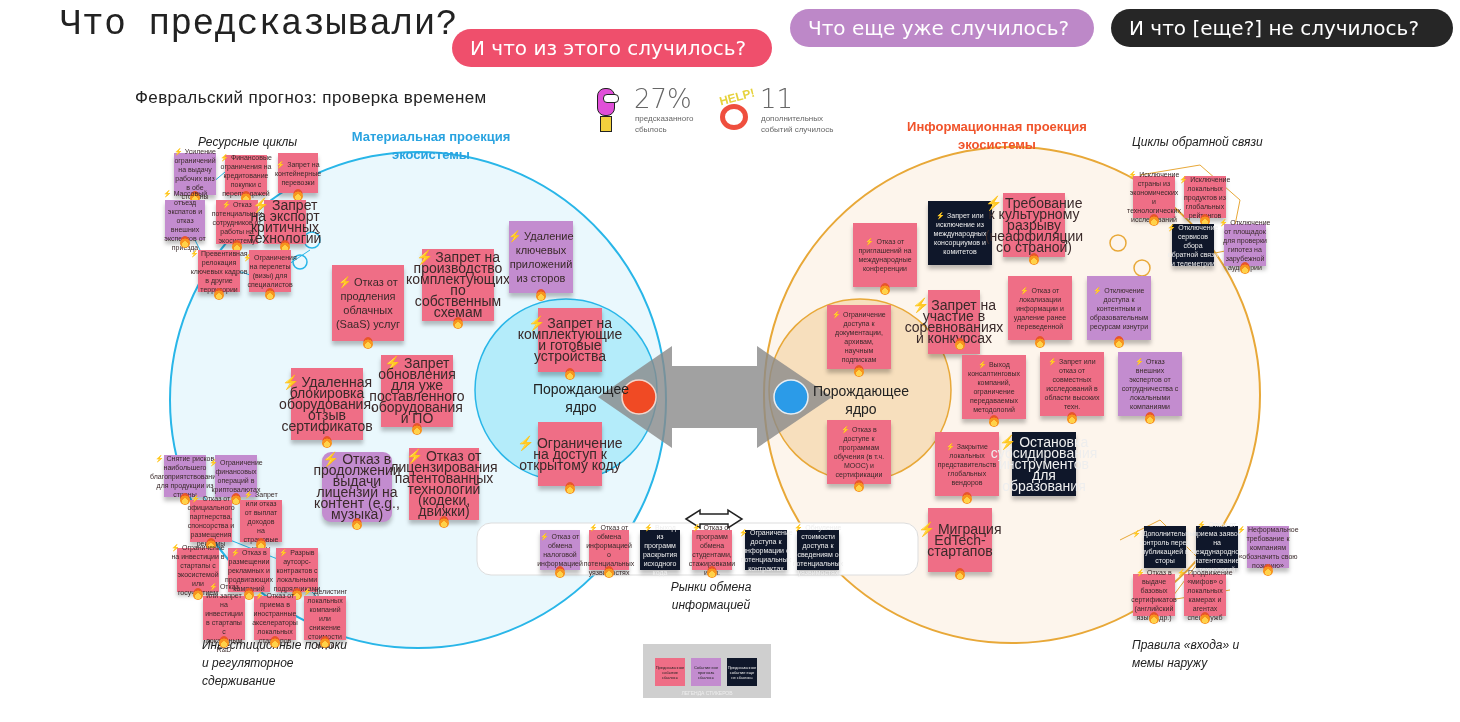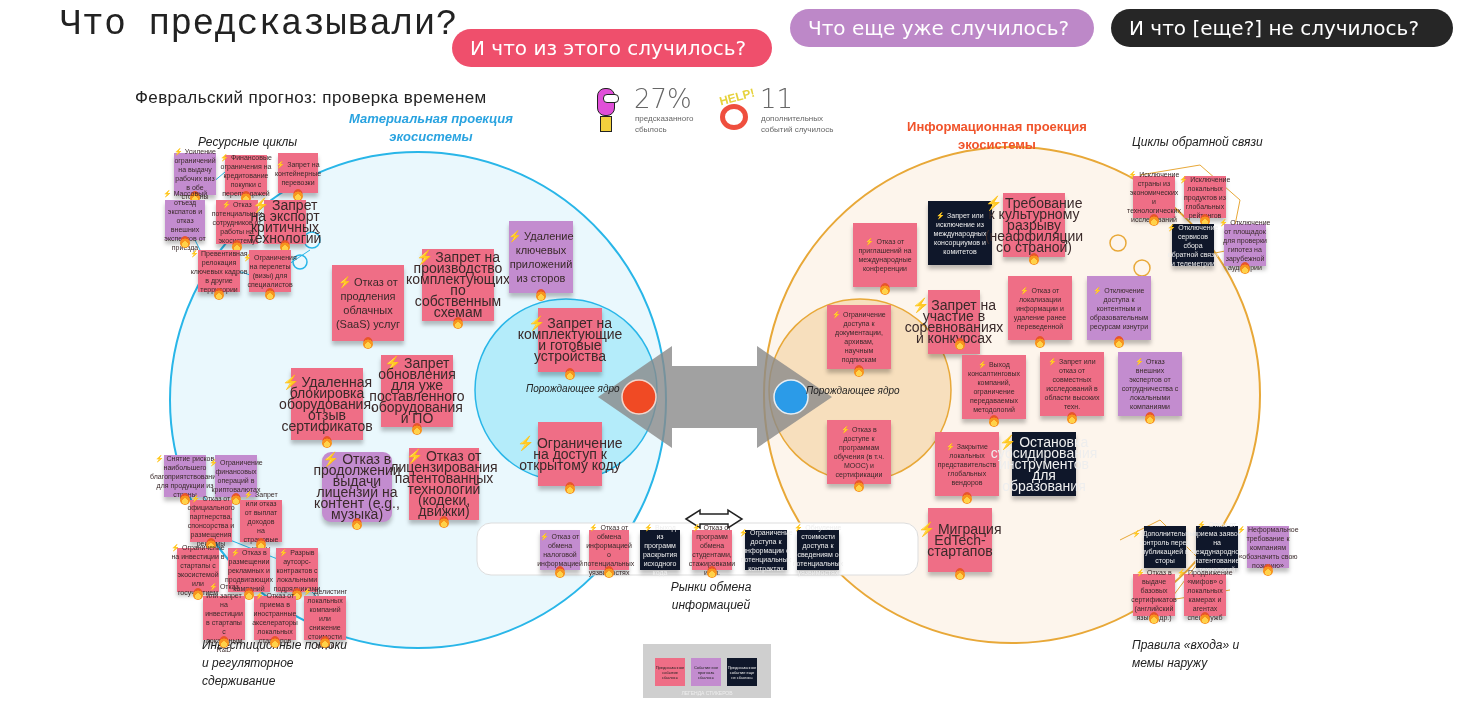--- a/index.html
+++ b/index.html
@@ -8,21 +8,21 @@
   .pill{position:absolute;top:9px;height:38px;border-radius:19px;font-size:20px;line-height:38px;box-sizing:border-box;padding-left:18px;font-family:"DejaVu Sans",sans-serif;cursor:pointer;}
   .pill-red{left:452px;width:320px;background:#ef4f6c;color:#fff;margin-top:20px;}
   .pill-purple{left:790px;width:304px;background:#bd88c8;color:#fff;}
   .pill-black{left:1111px;width:342px;background:#262626;color:#fff;}
   .board{position:absolute;left:0;top:0;width:1460px;height:722px;}
   .subtitle{position:absolute;left:135px;top:88px;font-size:17px;font-weight:normal;letter-spacing:0.4px;}
   .stat-num{position:absolute;font-size:26px;color:#666;font-family:"DejaVu Sans",sans-serif;font-weight:300;}
   .stat-lbl{position:absolute;font-size:8px;color:#666;line-height:11px;width:80px;}
   .proj-title{position:absolute;font-size:13px;font-weight:bold;text-align:center;line-height:18px;width:200px;}
   .section-label{position:absolute;font-size:12px;font-style:italic;color:#222;line-height:18px;}
-  .core-label{position:absolute;font-size:10px;font-style:italic;width:110px;line-height:18px;}
+  .core-label{position:absolute;font-size:14px;text-align:center;width:110px;line-height:18px;}
   .sticky{position:absolute;box-sizing:border-box;display:flex;align-items:center;justify-content:center;text-align:center;padding:3px;font-size:7px;line-height:9px;color:#3a2a2a;box-shadow:0 4px 4px rgba(0,0,0,0.25);cursor:pointer;}
   .sticky.big{font-size:11px;line-height:14px;}
   .sticky.mid{font-size:14px;line-height:11px;text-align:center;}
   .s-pink{background:#ef6e86;}
   .s-purple{background:#c38ccf;}
   .s-black{background:#0f172a;color:#eee;}
   .sticky .bolt{color:#f7931e;margin-right:2px;}
   .flame{position:absolute;width:10px;height:12px;background:radial-gradient(circle at 50% 70%,#ffd24a 0 30%,#f7931e 31% 60%,#e8552a 61%);border-radius:50% 50% 50% 50% / 60% 60% 40% 40%;}
   .legend-box{position:absolute;left:643px;top:644px;width:128px;height:54px;background:#cfcfcf;}
   .legend-sticky{position:absolute;top:14px;width:30px;height:28px;font-size:4px;line-height:5px;display:flex;align-items:center;justify-content:center;text-align:center;}
@@ -76,21 +76,21 @@
 <div class="stat-num" style="left:634px;top:84px;">27%</div>
 <div class="stat-lbl" style="left:635px;top:113px;width:64px;">предсказанного сбылось</div>
 
 <div style="position:absolute;left:716px;top:90px;width:40px;height:42px;">
   <div style="position:absolute;left:3px;top:0;font-size:12px;font-weight:bold;color:#e6d23b;transform:rotate(-15deg);">HELP!</div>
   <div style="position:absolute;left:4px;top:14px;width:28px;height:26px;border-radius:50%;border:5px solid #ef4f3e;box-sizing:border-box;background:#fff;"></div>
 </div>
 <div class="stat-num" style="left:760px;top:84px;">11</div>
 <div class="stat-lbl" style="left:761px;top:113px;width:74px;">дополнительных событий случилось</div>
 
-<div class="proj-title" style="left:331px;top:110px;color:#29a3e0;font-style:italic;">Материальная проекция экосистемы</div>
+<div class="proj-title" style="left:331px;top:128px;color:#29a3e0;">Материальная проекция экосистемы</div>
 <div class="proj-title" style="left:897px;top:118px;color:#f0532a;">Информационная проекция экосистемы</div>
 
 <div class="section-label" style="left:198px;top:133px;">Ресурсные циклы</div>
 <div class="section-label" style="left:1132px;top:133px;">Циклы обратной связи</div>
 <div class="section-label" style="left:202px;top:636px;width:150px;">Инвестиционные потоки и регуляторное сдерживание</div>
 <div class="section-label" style="left:668px;top:578px;width:86px;text-align:center;">Рынки обмена информацией</div>
 <div class="section-label" style="left:1132px;top:636px;width:110px;">Правила «входа» и мемы наружу</div>
 
 <div class="core-label" style="left:526px;top:380px;">Порождающее ядро</div>
 <div class="core-label" style="left:806px;top:382px;">Порождающее ядро</div>

